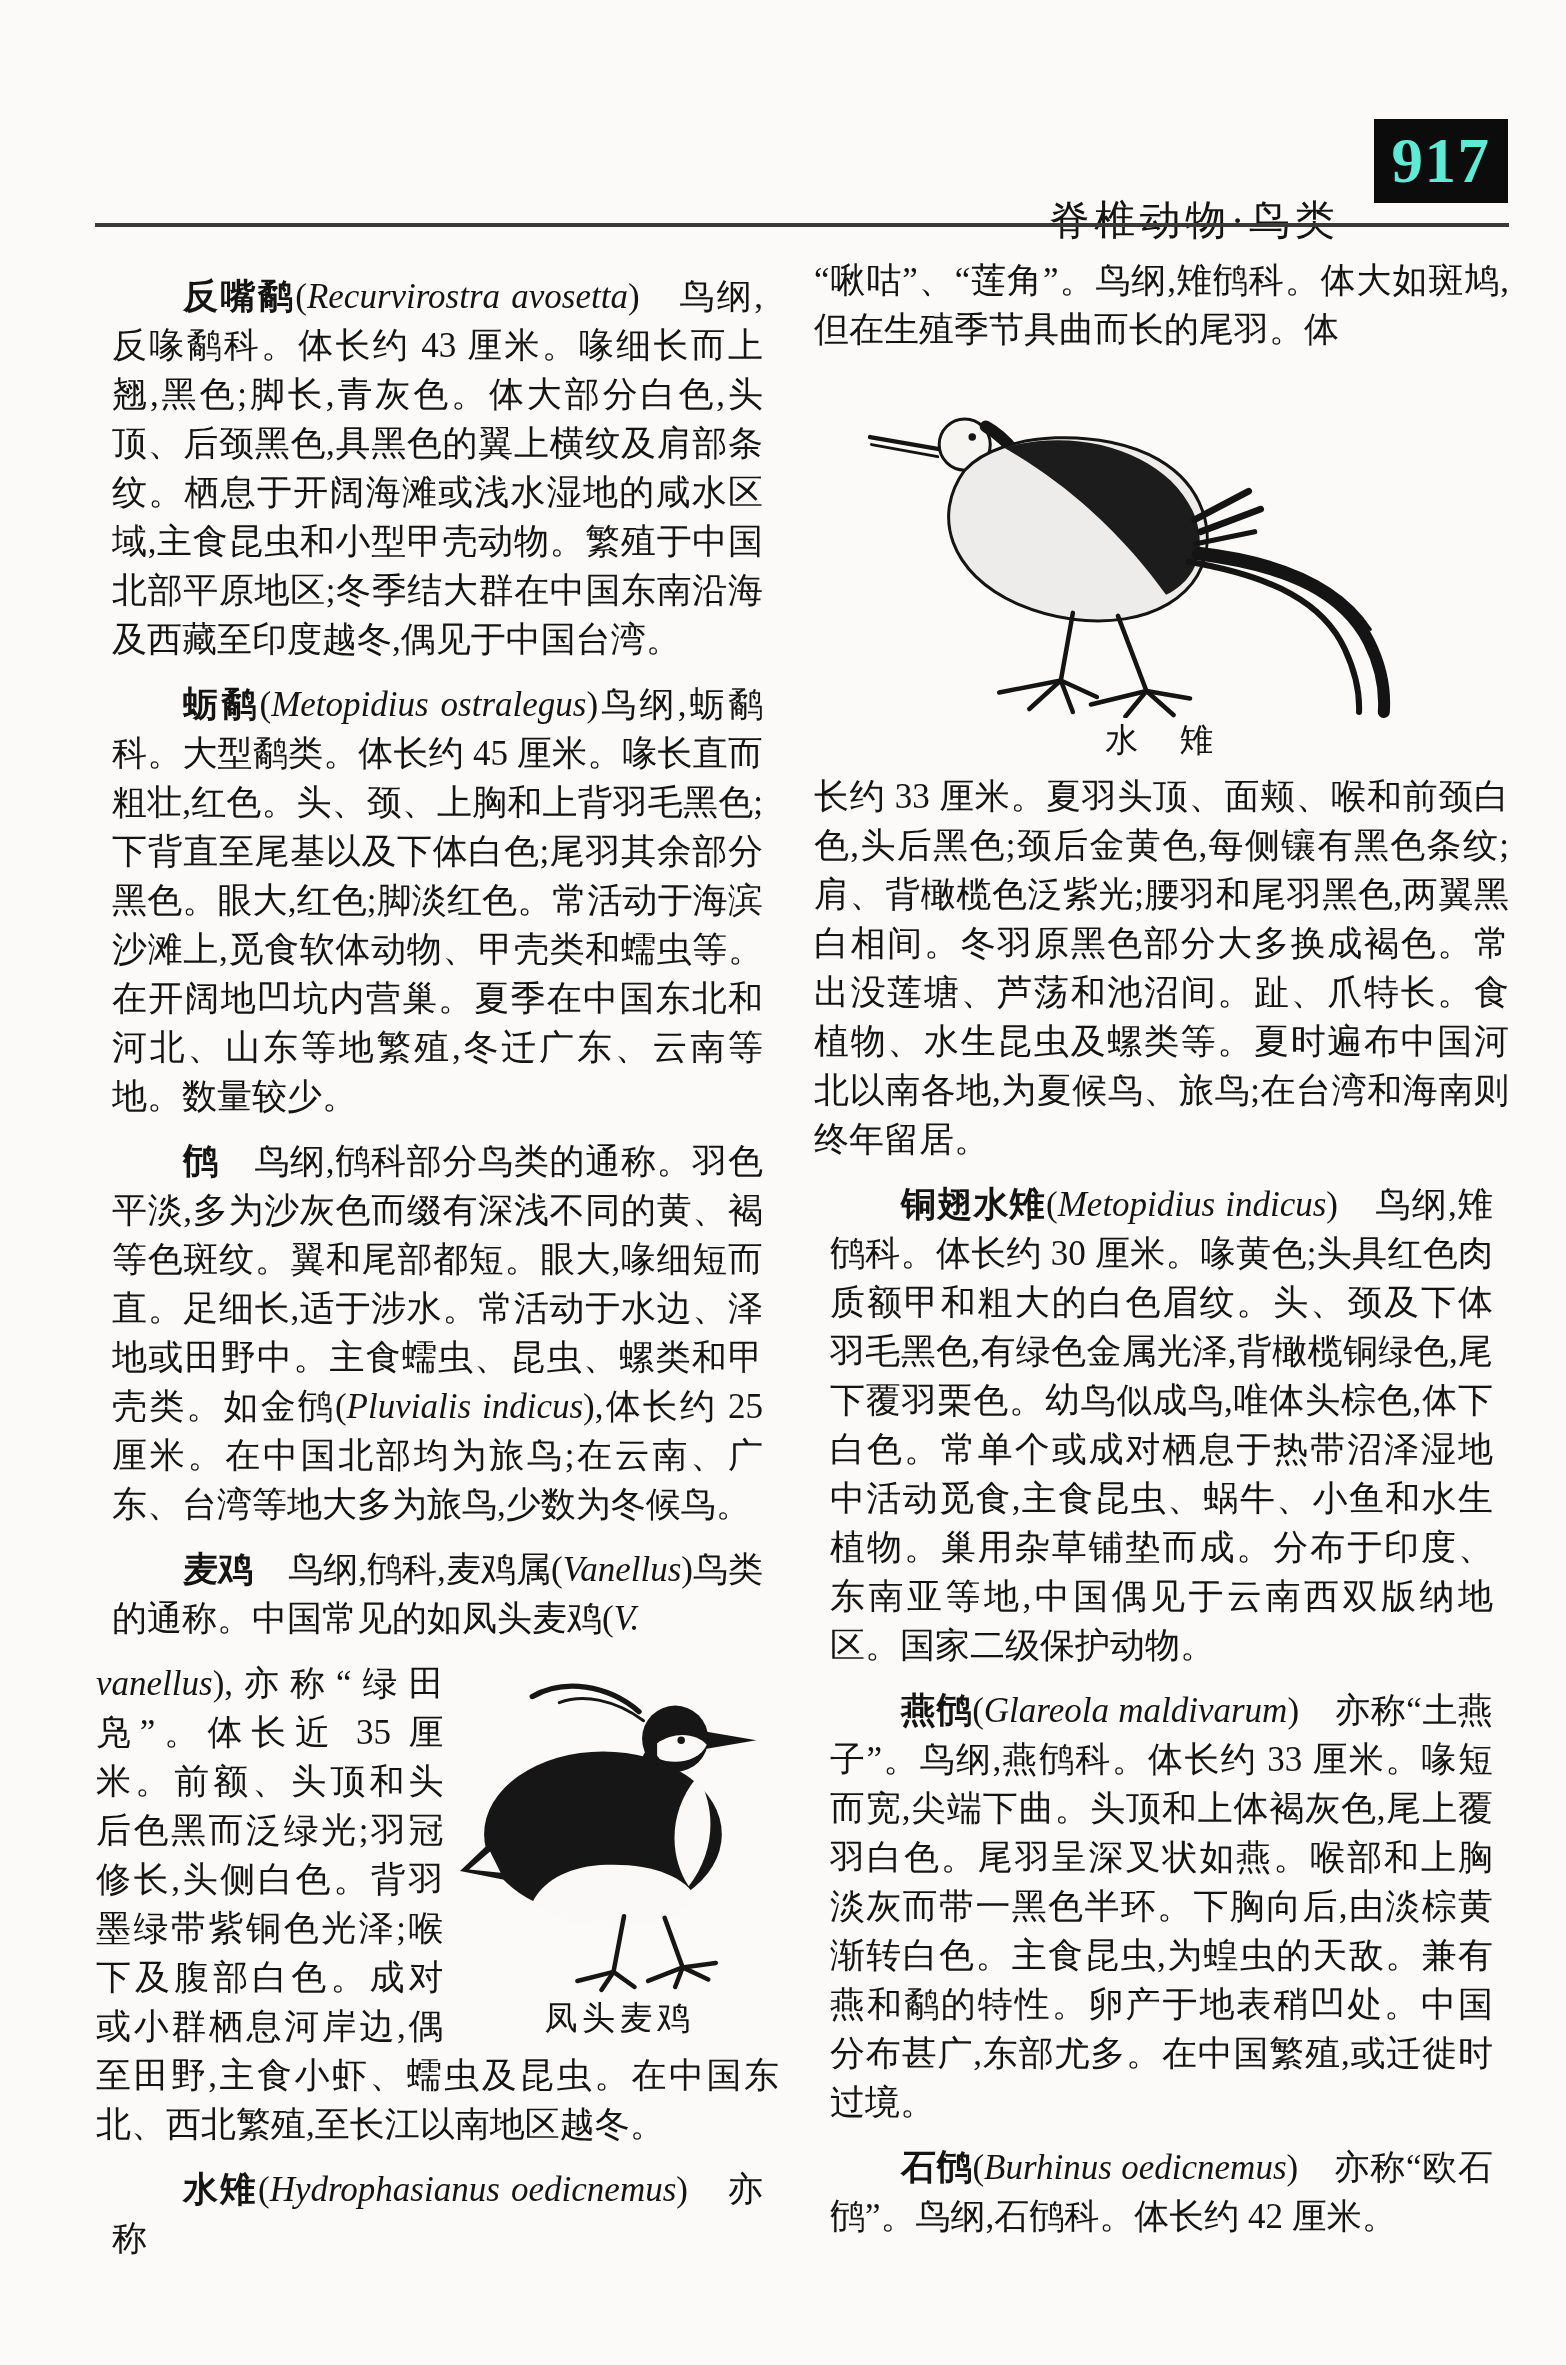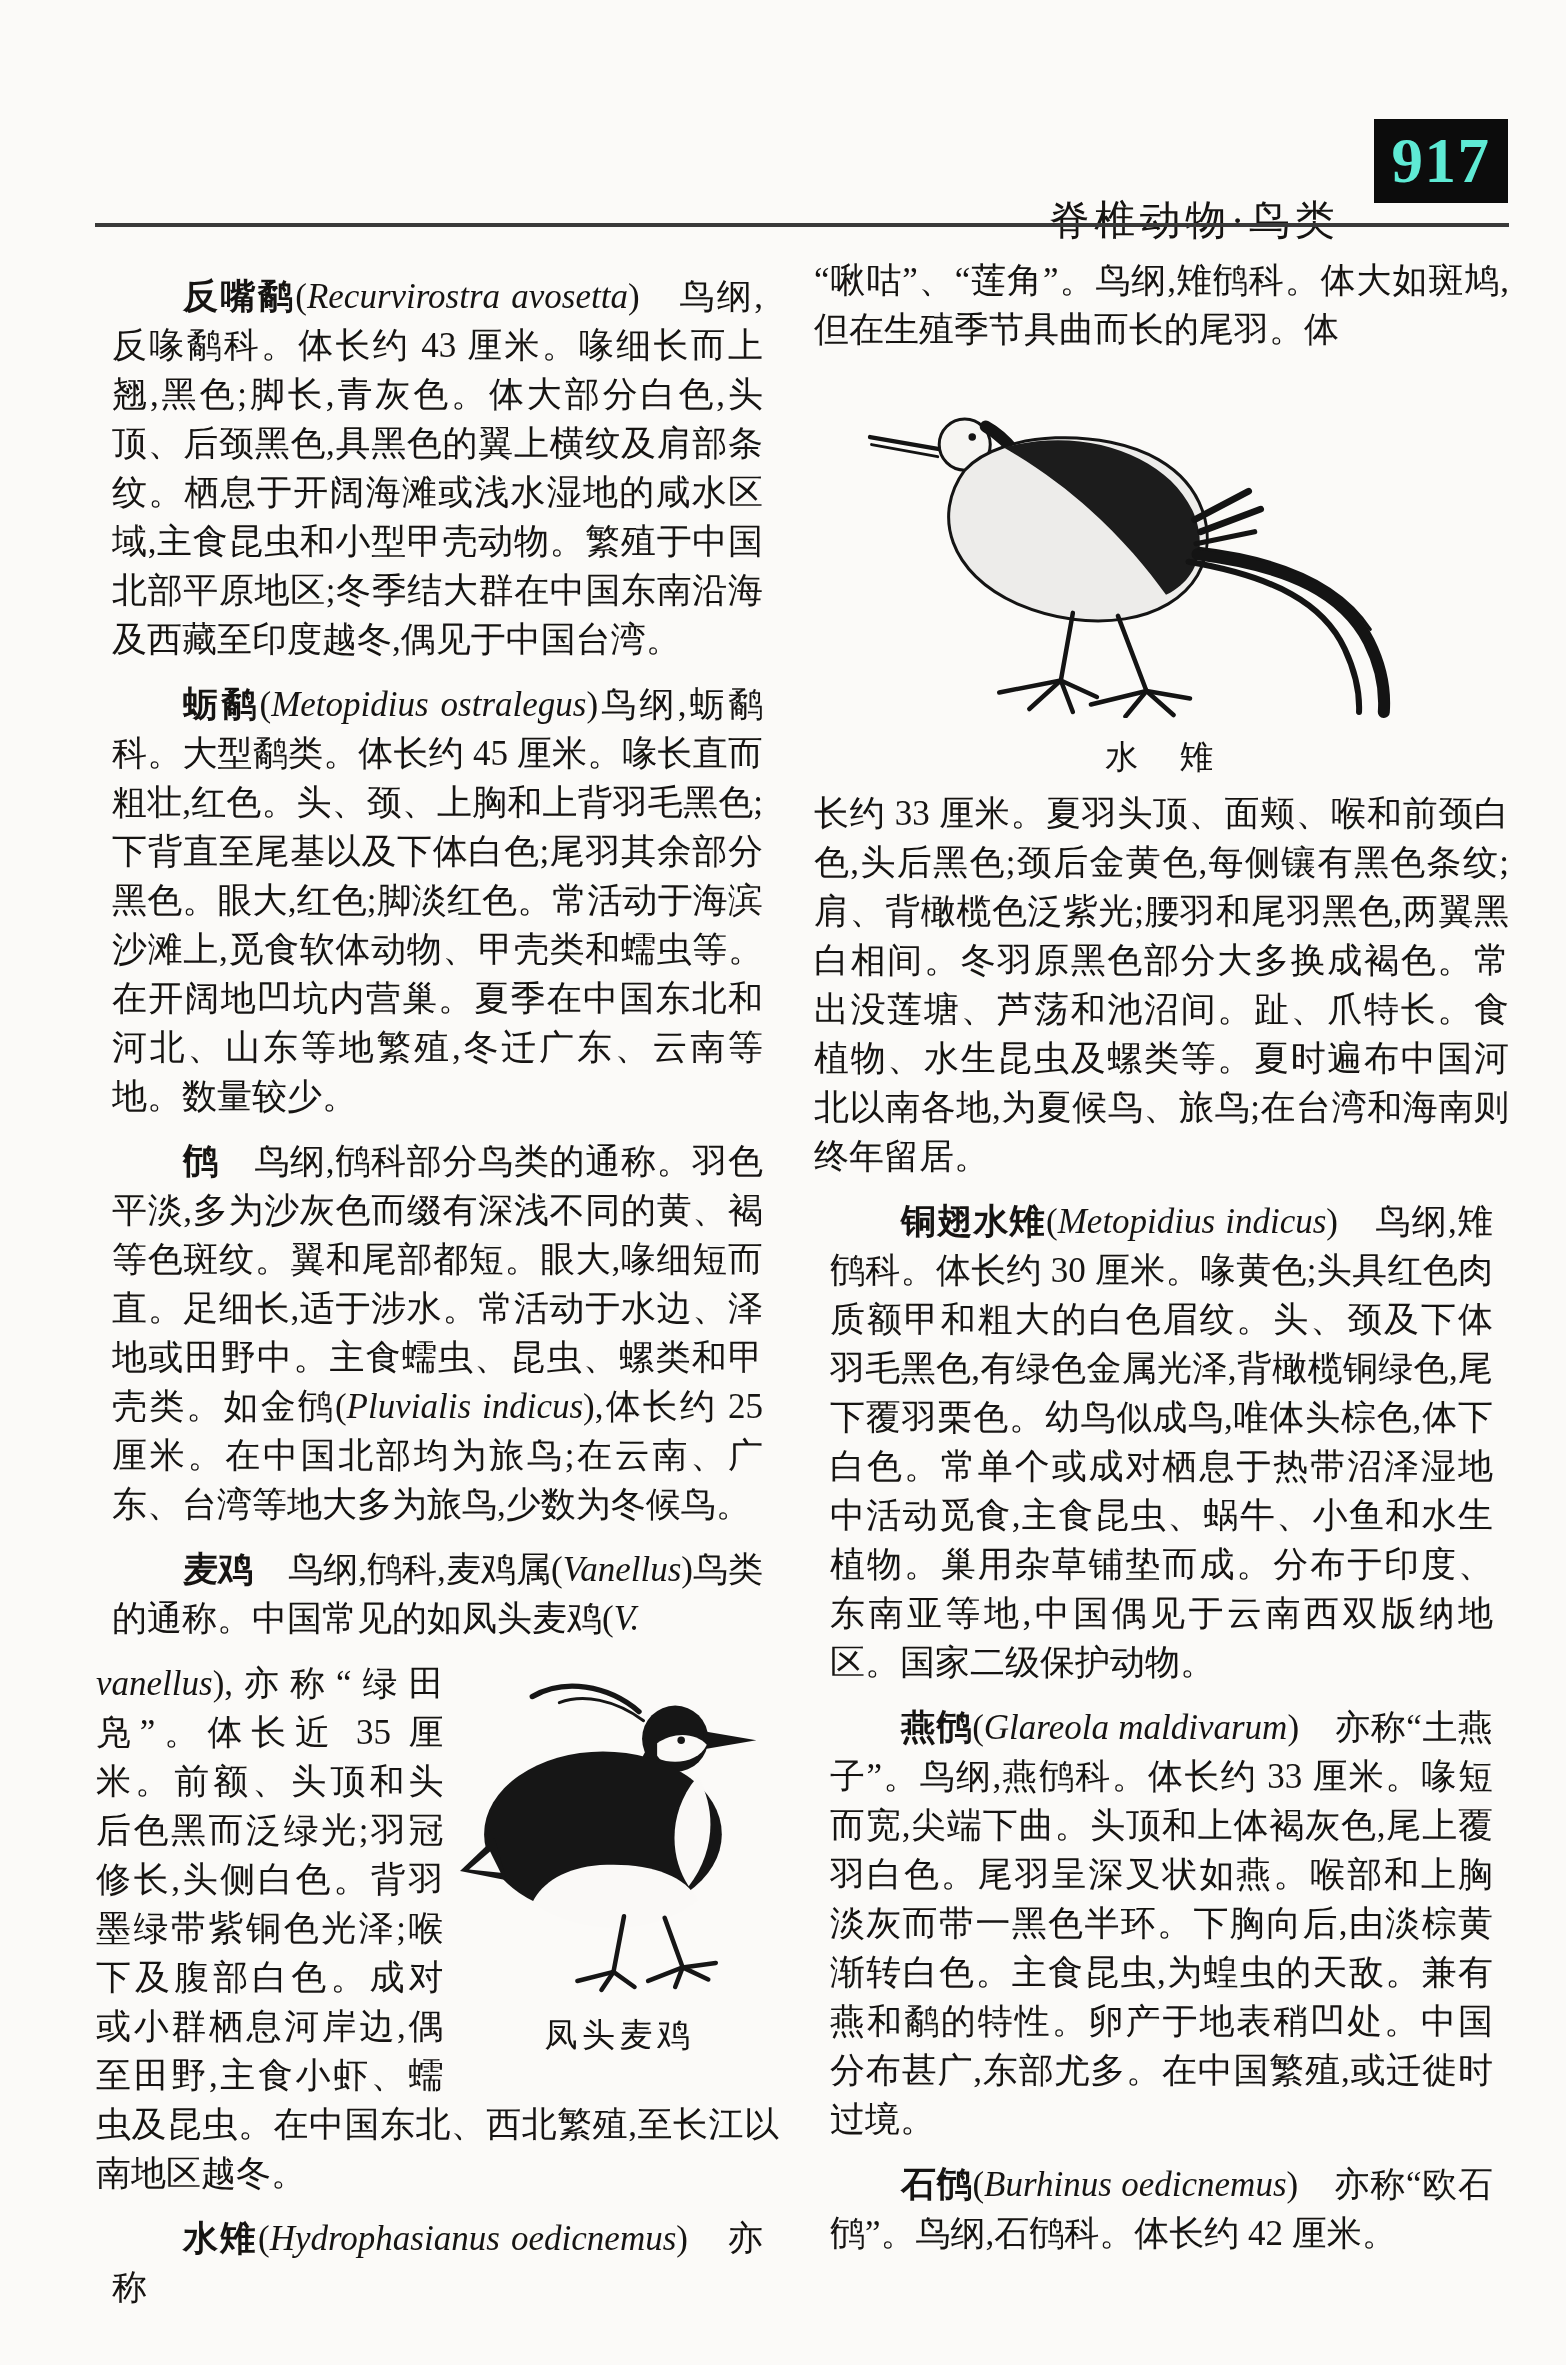--- a/index.html
+++ b/index.html
@@ -29,21 +29,21 @@
   .head{font-weight:bold;}
   .latin{font-style:italic;font-family:"Liberation Serif",serif;}
   figure{margin:0;}
   .fig-lapwing{
     float:right;width:319px;margin:6px 0 4.5px 16.5px;
   }
   .fig-jacana{
     width:641px;margin:10.5px auto 12px auto;
   }
   .figcap{
-    display:block;text-align:center;font-size:33px;line-height:39px;margin-top:20px;
+    display:block;text-align:center;font-size:33px;line-height:39px;margin-top:3px;
     letter-spacing:4.5px;text-indent:0;
   }
   svg{display:block;}
 </style>
 </head>
 <body>
 
 <div class="page">
 
   <div class="hdr-title">脊椎动物·鸟类</div>

